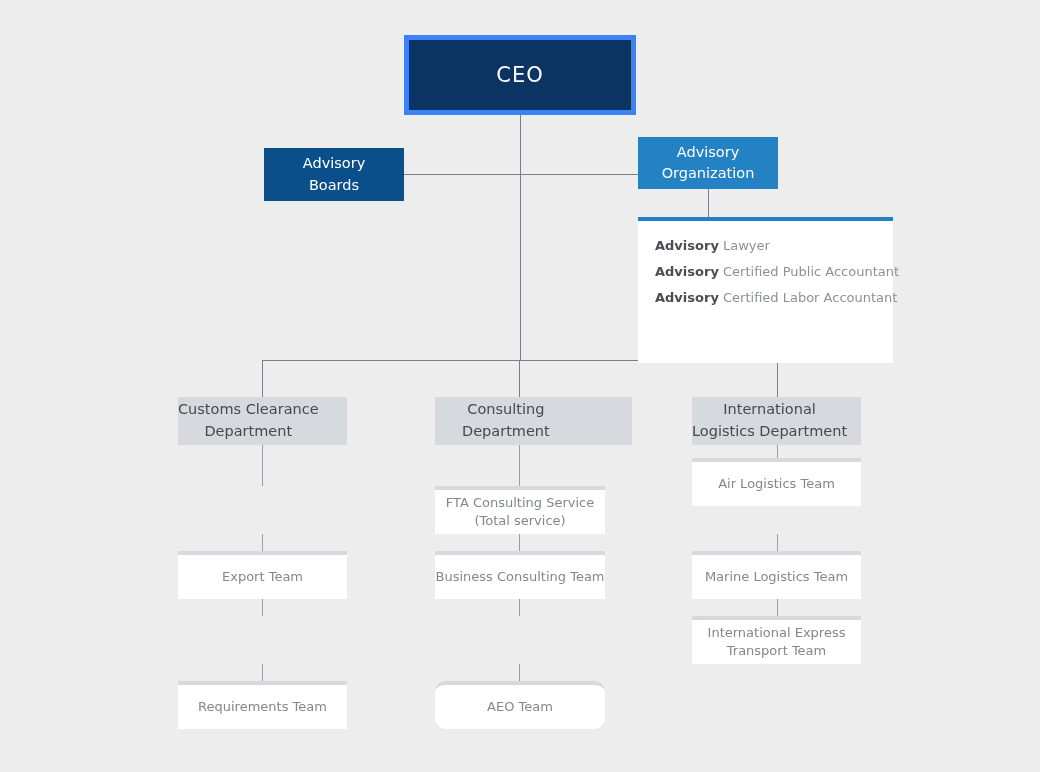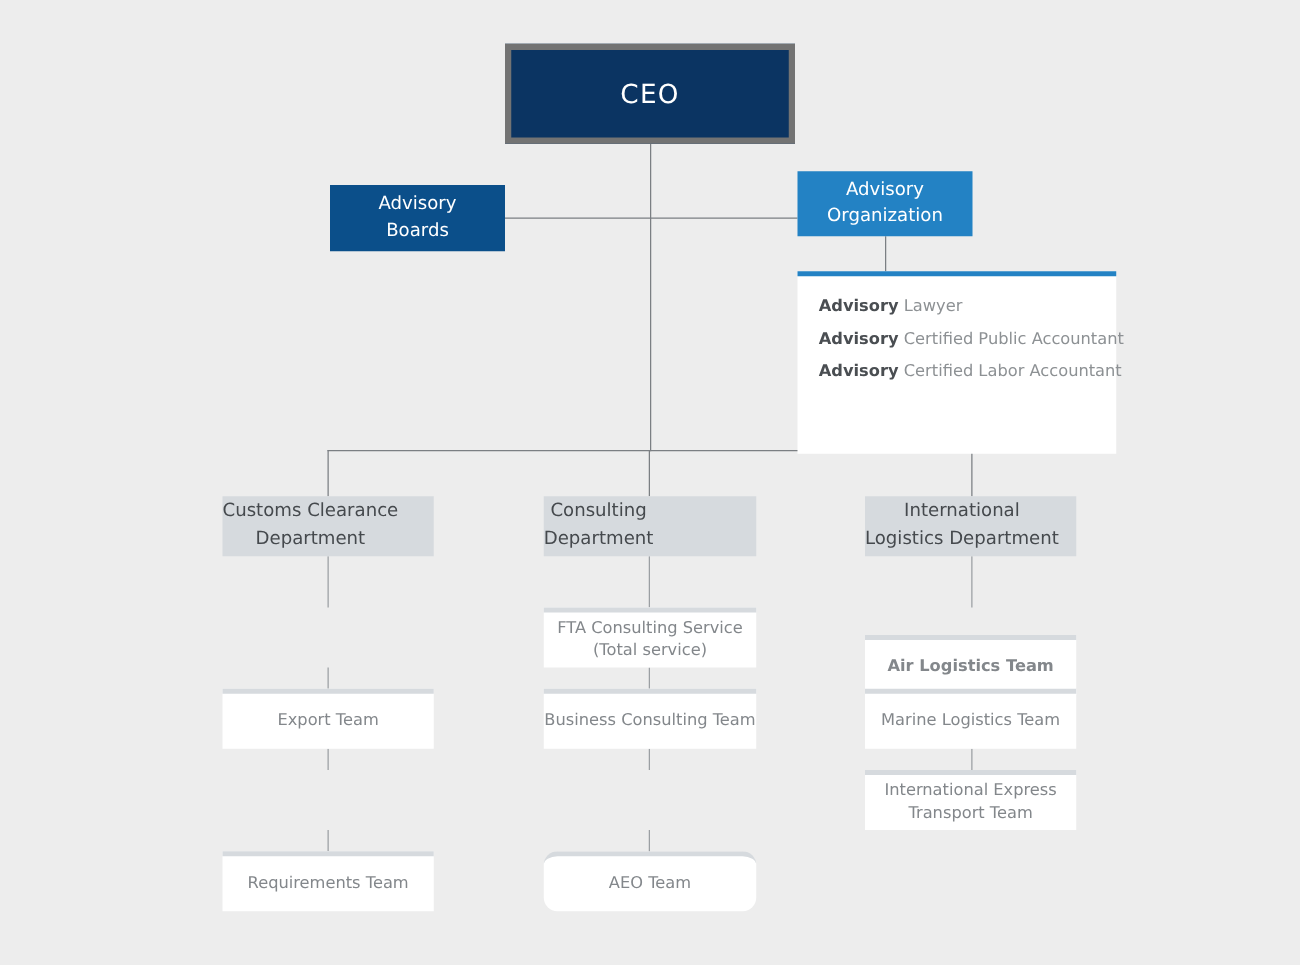--- a/index.html
+++ b/index.html
@@ -38,21 +38,21 @@
   }
 
   
   .ceo-box {
     position: absolute;
     left: 404px;
     top: 35px;
     width: 232px;
     height: 80px;
     background: #0b3462;
-    border: 5px solid #737373;
+    border: 5px solid #3b82f6;
     box-sizing: border-box;
     display: flex;
     align-items: center;
     justify-content: center;
     color: #ffffff;
     font-size: 21px;
     letter-spacing: 1px;
     font-weight: 400;
   }
 
@@ -217,21 +217,21 @@
     <span>
       <span>Export Team</span>
     </span>
   </div>
   <div class="team-box" style="left:178px; top:681px; width:169px;">
     <span>
       <span>Requirements Team</span>
     </span>
   </div>
 
-  <div class="dept-box" style="left:435px; top:397px; width:170px;">
+  <div class="dept-box" style="left:435px; top:397px; width:170px;padding-left:27px;">
     <span>
       <span>Consulting</span><br>
       <span>Department</span>
     </span>
   </div>
   <div class="team-box" style="left:435px; top:486px; width:170px;">
     <span>
       <span>FTA Consulting Service</span><br>
       <span>(Total service)</span>
     </span>
@@ -246,21 +246,21 @@
       <span>AEO Team</span>
     </span>
   </div>
 
   <div class="dept-box" style="left:692px; top:397px; width:169px;">
     <span>
       <span>International</span><br>
       <span>Logistics Department</span>
     </span>
   </div>
-  <div class="team-box" style="left:692px; top:508px; width:169px;font-weight:bold;">
+  <div class="team-box" style="left:692px; top:458px; width:169px;">
     <span>
       <span>Air Logistics Team</span>
     </span>
   </div>
   <div class="team-box" style="left:692px; top:551px; width:169px;">
     <span>
       <span>Marine Logistics Team</span>
     </span>
   </div>
   <div class="team-box" style="left:692px; top:616px; width:169px;">

